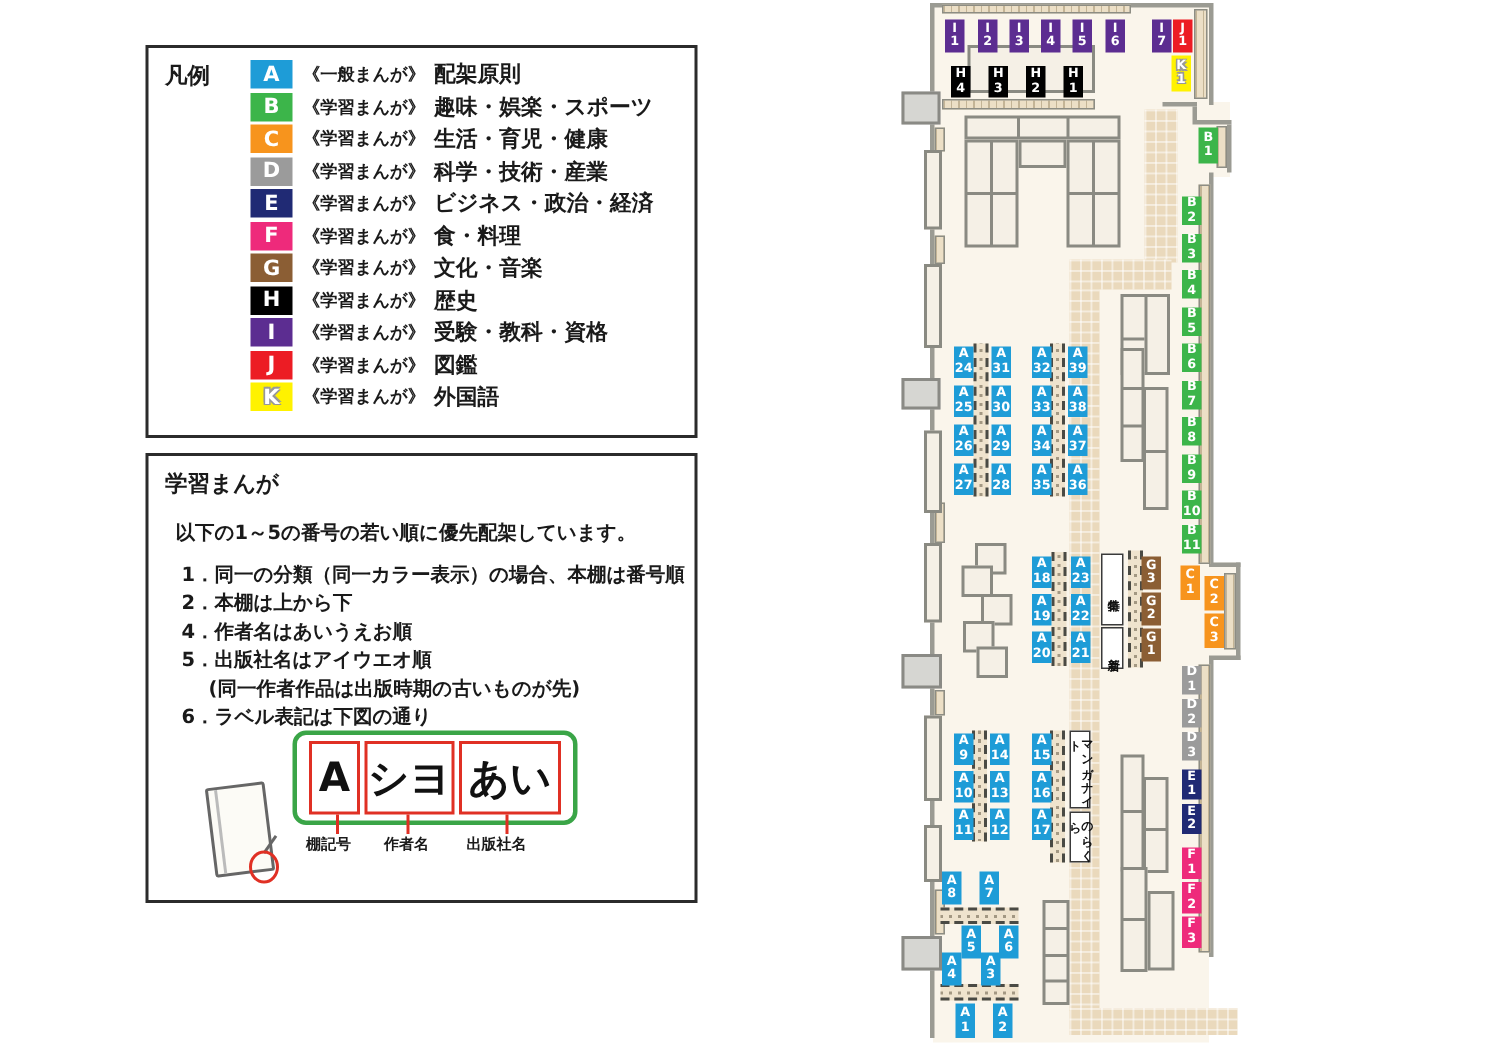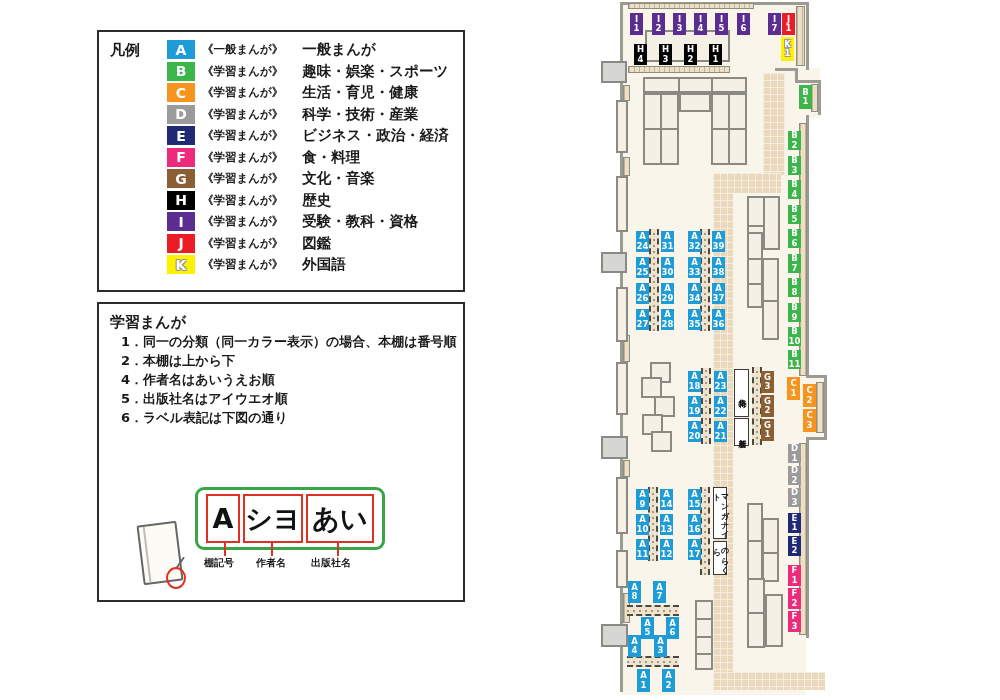--- a/index.html
+++ b/index.html
@@ -6,21 +6,21 @@
   .stage{position:relative;width:1000px;height:700px;background:#fff;overflow:hidden;
          font-family:"DejaVu Sans","Liberation Sans",sans-serif;color:#1a1a1a;}
   .panel{position:absolute;background:#fff;border:2px solid #2b2b2b;box-sizing:border-box;}
   .panel-title{font-size:15px;font-weight:bold;}
   
   .legend-body{position:absolute;left:68px;top:7px;}
   .lrow{display:flex;align-items:center;height:21.5px;}
   .chip{display:inline-flex;align-items:center;justify-content:center;width:28px;height:19px;
         color:#fff;font-weight:bold;font-size:14px;margin-right:7px;flex:0 0 auto;}
   [data-letter="K"]{color:#fff;text-shadow:0 0 1px #8a8a8a,1px 1px 0 #9a9a9a,-1px -1px 0 #9a9a9a,1px -1px 0 #9a9a9a,-1px 1px 0 #9a9a9a;}
-  .scope{font-size:11.5px;font-weight:bold;margin-right:19px;white-space:nowrap;}
+  .scope{font-size:11.5px;font-weight:bold;margin-right:6px;white-space:nowrap;}
   .cat{font-size:14.5px;font-weight:bold;white-space:nowrap;}
   
   .intro{font-size:13px;font-weight:bold;margin:14px 0 10px 18px;}
   .rule{font-size:13px;font-weight:bold;line-height:19px;margin-left:22px;}
   .rule-note{font-size:13px;font-weight:bold;line-height:19px;margin-left:40px;}
   
   .exbox{position:absolute;border:3px solid #3aa547;border-radius:9px;background:#fff;
          display:flex;align-items:center;justify-content:center;gap:3px;}
   .rbox{border:2px solid #e03024;background:#fff;display:flex;align-items:center;justify-content:center;
         font-size:27px;font-weight:bold;color:#111;}
@@ -56,21 +56,21 @@
 <body>
 
 <div class="stage">
 
   <div class="panel" style="left:97px;top:30px;width:368px;height:262px;">
     <div class="panel-title" style="position:absolute;left:11px;top:9px;">凡例</div>
     <div class="legend-body">
       <div class="lrow">
           <span class="chip" data-letter="A" style="background: rgb(30, 156, 215);">A</span>
           <span class="scope">《一般まんが》</span>
-          <span class="cat">一般まんが</span>
+          <span class="cat">配架原則</span>
         </div>
       <div class="lrow">
           <span class="chip" data-letter="B" style="background: rgb(60, 181, 74);">B</span>
           <span class="scope">《学習まんが》</span>
           <span class="cat">趣味・娯楽・スポーツ</span>
         </div>
       <div class="lrow">
           <span class="chip" data-letter="C" style="background: rgb(247, 148, 29);">C</span>
           <span class="scope">《学習まんが》</span>
           <span class="cat">生活・育児・健康</span>
@@ -114,24 +114,26 @@
           <span class="chip" data-letter="K" style="background: rgb(255, 242, 0);">K</span>
           <span class="scope">《学習まんが》</span>
           <span class="cat">外国語</span>
         </div>
     </div>
   </div>
 
   <div class="panel" style="left:97px;top:302px;width:368px;height:300px;">
     <div class="panel-title" style="position:absolute;left:11px;top:9px;">学習まんが</div>
     <div style="position:absolute;left:0;top:28px;right:4px;">
+      <div class="intro">以下の1～5の番号の若い順に優先配架しています。</div>
       <div class="rule">1．同一の分類（同一カラー表示）の場合、本棚は番号順</div>
       <div class="rule">2．本棚は上から下</div>
       <div class="rule">4．作者名はあいうえお順</div>
       <div class="rule">5．出版社名はアイウエオ順</div>
+      <div class="rule-note">(同一作者作品は出版時期の古いものが先)</div>
       <div class="rule">6．ラベル表記は下図の通り</div>
     </div>
 
     <div class="exbox" style="left:96px;top:183px;width:184px;height:57px;">
       <span class="rbox" style="width:30px;height:45px;">A</span>
       <span class="rbox" style="width:56px;height:45px;">シヨ</span>
       <span class="rbox" style="width:64px;height:45px;">あい</span>
     </div>
     <div class="conn" style="left:125px;top:239px;height:13px;"></div>
     <div class="conn" style="left:172px;top:239px;height:13px;"></div>

